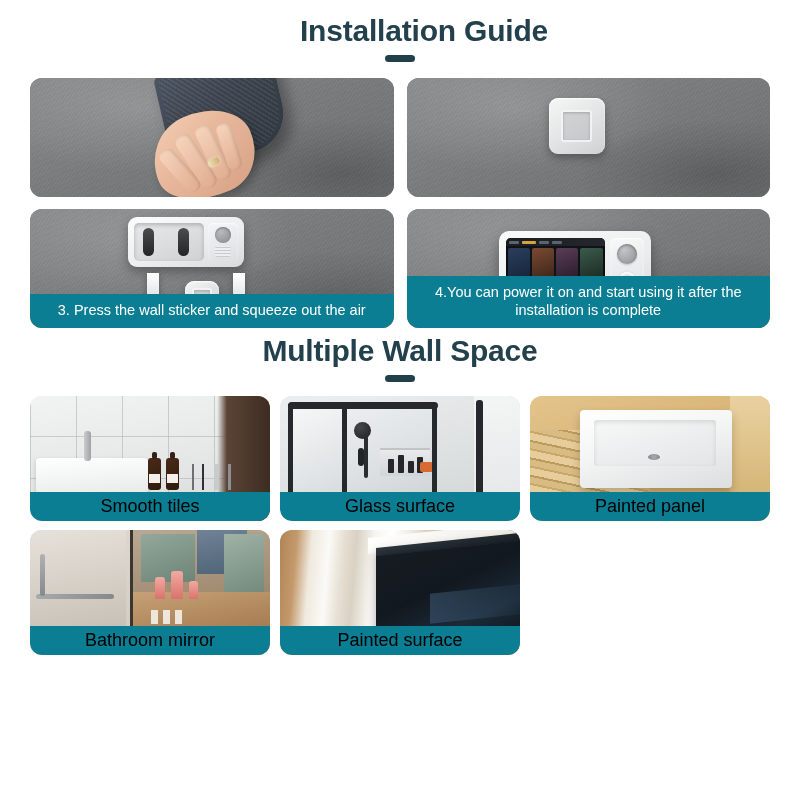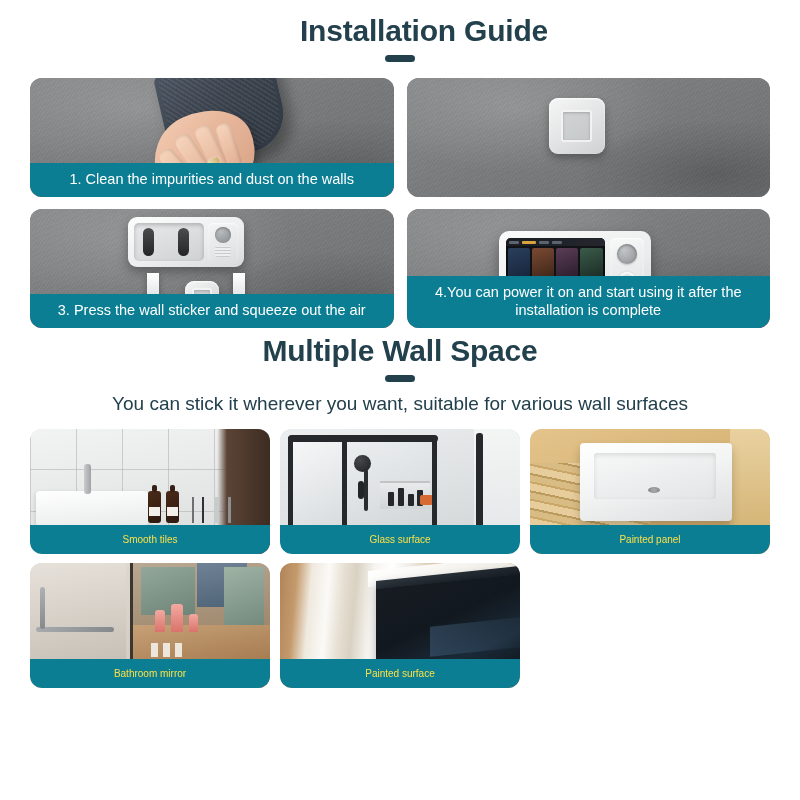--- a/index.html
+++ b/index.html
@@ -336,22 +336,22 @@
     border-radius: 12px;
     overflow: hidden;
     background: #d6d8d9;
   }
   .surface-photo { position: absolute; inset: 0; }
   .surface-caption {
     position: absolute;
     left: 0; right: 0; bottom: 0;
     height: 29px;
     background: #0b7e94;
-    color: #fde047;
-    font-size: 10px;
+    color: #000000;
+    font-size: 18px;
     display: flex;
     align-items: center;
     justify-content: center;
     border-bottom-left-radius: 12px;
     border-bottom-right-radius: 12px;
   }
 
   
   .ph-tiles {
     background:
@@ -637,21 +637,20 @@
         <div class="wall-grain"></div>
         <div class="cloth"></div>
         <div class="hand">
           <div class="finger f1"></div>
           <div class="finger f2"></div>
           <div class="finger f3"></div>
           <div class="finger f4"></div>
           <div class="ring"></div>
         </div>
       </div>
-      <div class="caption">1. Clean the impurities and dust on the walls</div>
     </div>
 
     <div class="step-card">
       <div class="step-photo">
         <div class="wall-bg"></div>
         <div class="wall-grain"></div>
         <div class="sticker sticker-2"></div>
       </div>
     </div>
 
@@ -714,21 +713,20 @@
           </div>
         </div>
       </div>
       <div class="caption two-line">4.You can power it on and start using it after the installation is complete</div>
     </div>
 
   </div>
 
   <h1 class="section-title title-wall">Multiple Wall Space</h1>
   <div class="accent-dash"></div>
-  <p class="subtitle">You can stick it wherever you want, suitable for various wall surfaces</p>
 
   <div class="surfaces-grid">
 
     <div class="surface-card">
       <div class="surface-photo ph-tiles">
         <div class="tiles-basin"></div>
         <div class="tiles-faucet"></div>
         <div class="bottle b1"></div>
         <div class="bottle b2"></div>
         <div class="tiles-items"></div>

